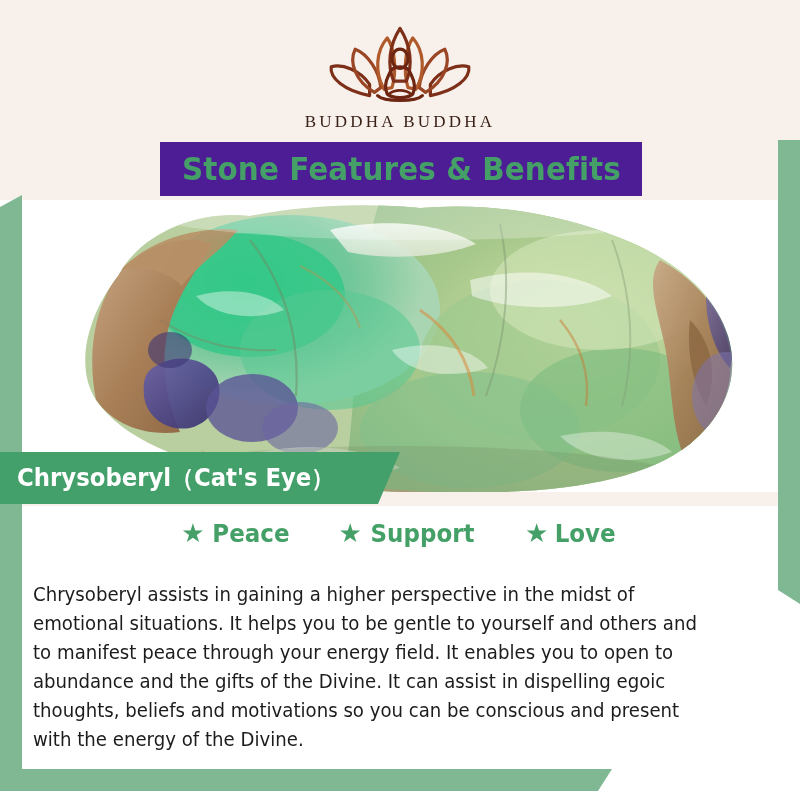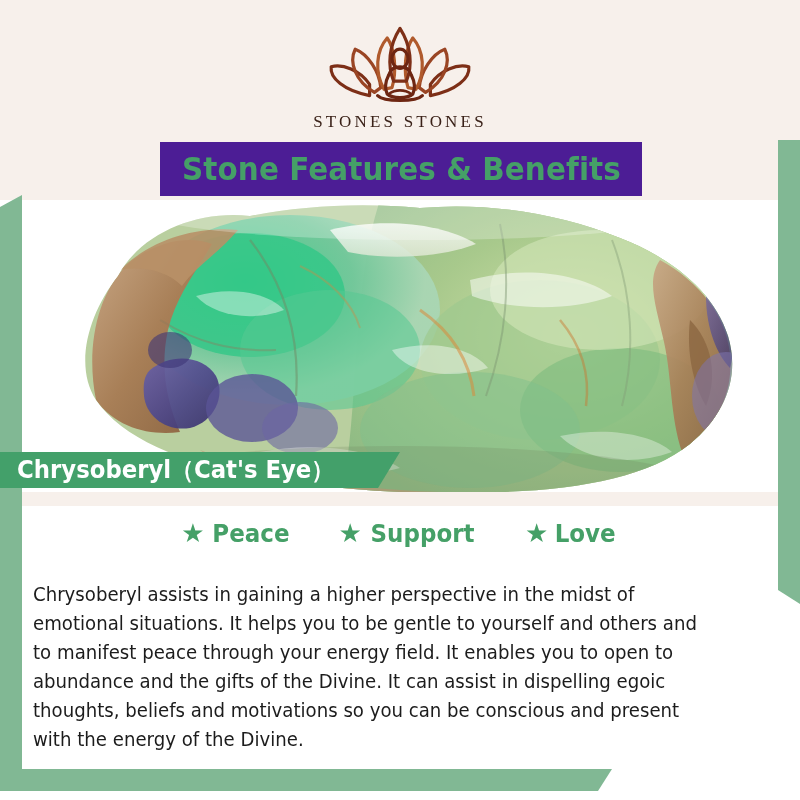--- a/index.html
+++ b/index.html
@@ -131,21 +131,21 @@
     width: 800px;
     height: 300px;
   }
 
   
   .name-banner {
     position: absolute;
     left: 0;
     top: 452px;
     width: 400px;
-    height: 36px;
+    height: 52px;
     background: #43a06a;
     clip-path: polygon(0 0, 100% 0, calc(100% - 22px) 100%, 0 100%);
     z-index: 6;
     display: flex;
     align-items: center;
   }
   .name-text {
     font-family: "DejaVu Sans", sans-serif;
     font-weight: bold;
     font-size: 24px;
@@ -245,21 +245,21 @@
 
         <path d="M86 66 C 88 58, 94 56, 100 56 C 106 56, 112 58, 114 66
                  C 118 74, 120 82, 116 90
                  C 110 96, 90 96, 84 90
                  C 80 82, 82 74, 86 66 Z" stroke="#6e2612" stroke-width="4" fill="none"></path>
 
         <path d="M72 92 C 80 100, 120 100, 128 92" stroke="#6e2612" stroke-width="4" fill="none"></path>
         <path d="M86 90 C 94 84, 106 84, 114 90" stroke="#6e2612" stroke-width="3.5" fill="none"></path>
       </g>
     </svg>
-    <div class="logo-word">STONES STONES</div>
+    <div class="logo-word">BUDDHA BUDDHA</div>
   </div>
 
   <div class="title-panel">
     <div class="title-text">Stone Features &amp; Benefits</div>
   </div>
 
   <div class="photo-area">
     <svg class="stone-svg" viewBox="0 0 800 300" preserveAspectRatio="none">
       <defs>
         <clipPath id="rockClip">

